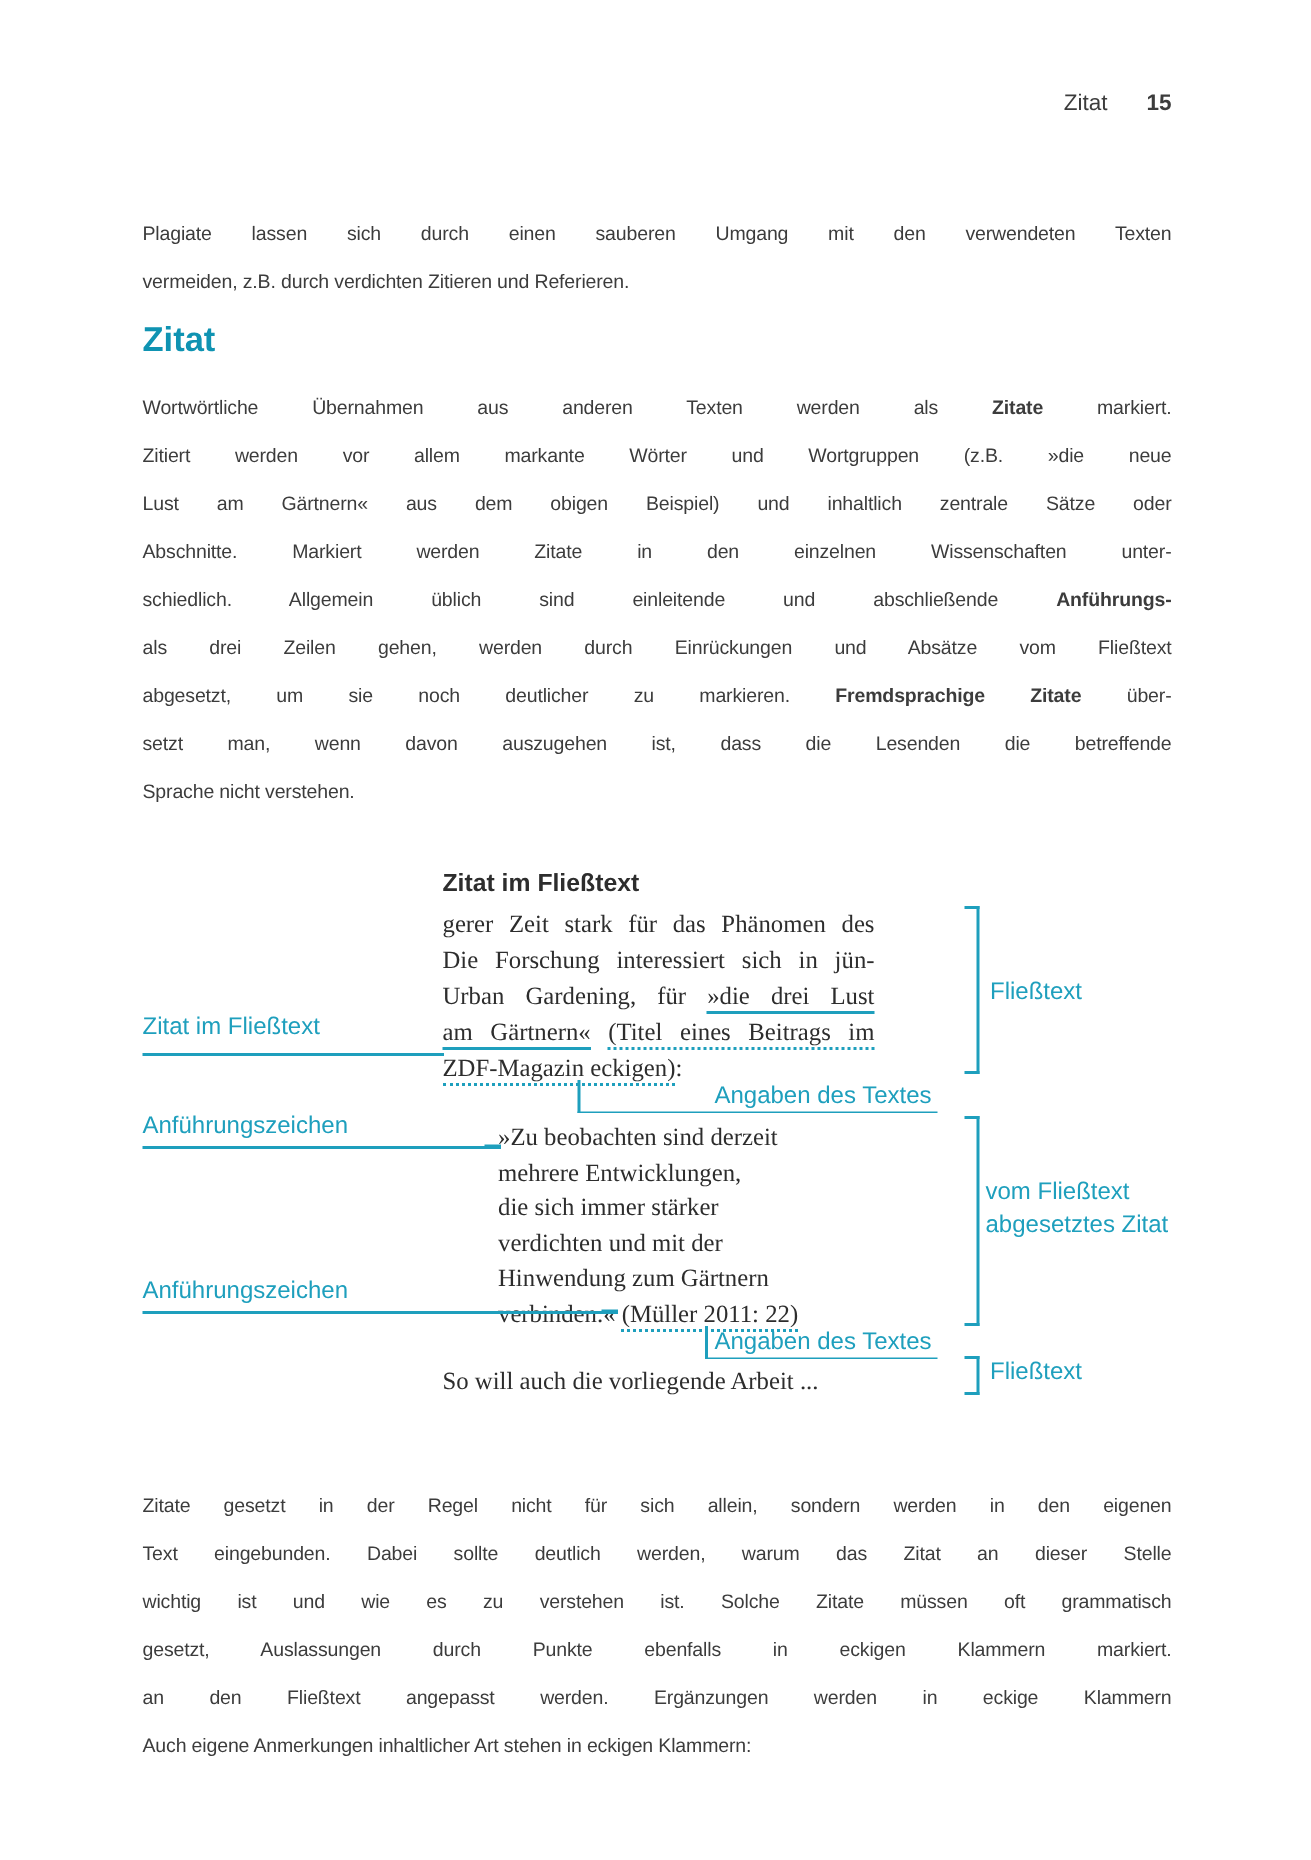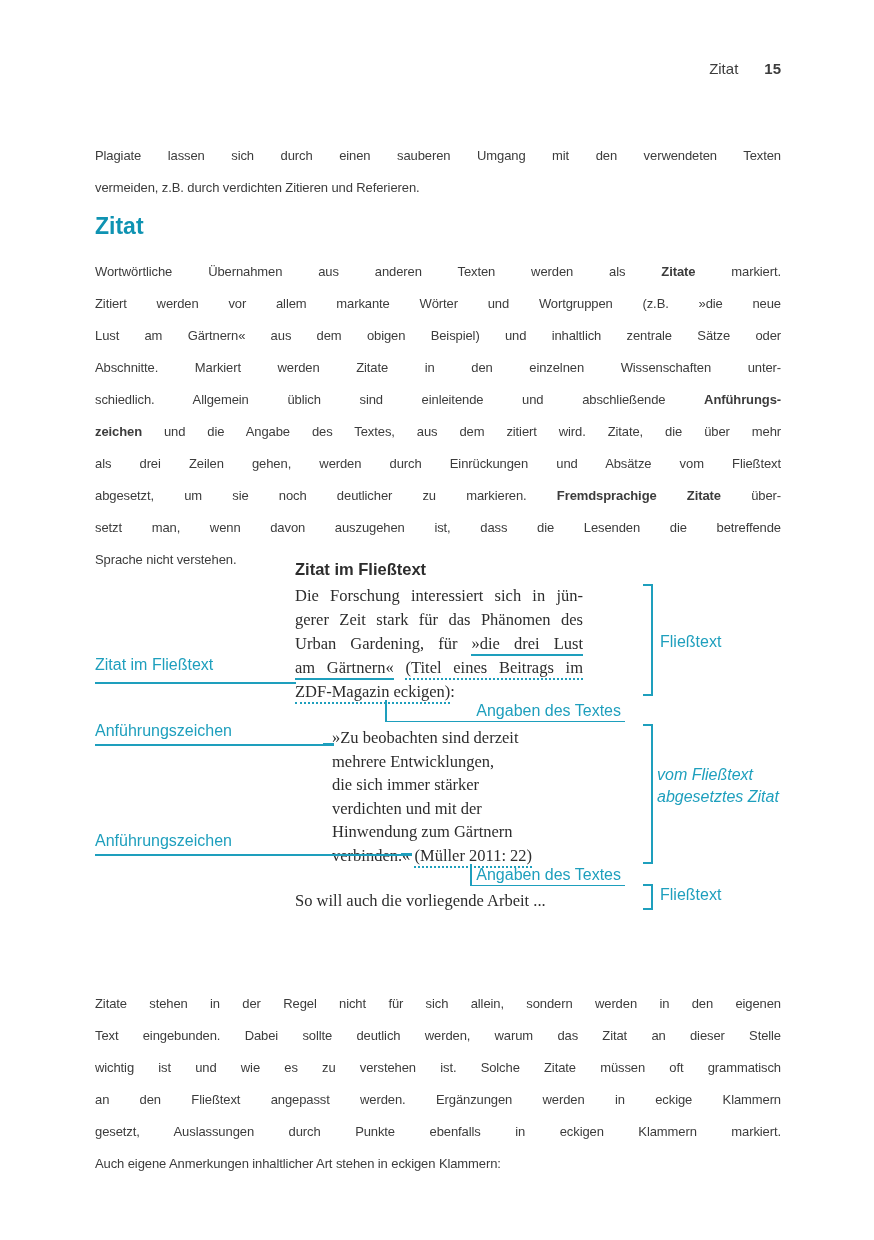--- a/index.html
+++ b/index.html
@@ -25,39 +25,39 @@
   #main-para{top:240px;}
   #main-para .line{line-height:32px;}
   #closing-para{top:972px;}
   #closing-para .line{line-height:32px;}
   .line.just{text-align:justify;text-align-last:justify;}
   .bseg{font-weight:700;}
 
   .section-heading{position:absolute;left:95px;top:197px;font-size:23px;font-weight:700;color:var(--heading);}
 
   
-  .figure{position:absolute;left:0;top:536px;width:874px;height:380px;}
+  .figure{position:absolute;left:0;top:556px;width:874px;height:380px;}
   .fig-title{position:absolute;left:295px;top:8px;font-size:16.5px;font-weight:700;color:var(--serif-ink);}
   .serifblock{position:absolute;font-family:"Liberation Serif",serif;font-size:16.5px;color:var(--serif-ink);}
   #fliess-block{left:295px;top:32px;width:288px;}
   #fliess-block .line{line-height:24px;}
   #quote-block{left:332px;top:174px;width:300px;}
   #quote-block .line{line-height:23.5px;}
   #closing-line{left:295px;top:338px;width:420px;line-height:22px;}
 
   .u-solid{border-bottom:2px solid var(--teal);padding-bottom:1px;}
   .u-dot{border-bottom:2px dotted var(--teal);padding-bottom:1px;}
 
   
   .note{position:absolute;font-size:16px;color:var(--teal);white-space:nowrap;}
   #lbl-zitat-fliess{left:95px;top:104px;}
   #lbl-anf1{left:95px;top:170px;}
   #lbl-anf2{left:95px;top:280px;}
   #lbl-fliess1{left:660px;top:81px;}
-  #lbl-abgesetzt{left:657px;top:212px;font-style:italic;}
+  #lbl-abgesetzt{left:657px;top:212px;}
   #lbl-abgesetzt .line{line-height:21.5px;}
   #lbl-fliess2{left:660px;top:334px;}
 
   
   .leader{position:absolute;height:1.5px;background:var(--teal);}
   #leader-zitat{left:95px;top:130px;width:201px;}
   #leader-anf1{left:95px;top:192px;width:238px;}
   #leader-anf2{left:95px;top:302px;width:316px;}
   .leader-tick{position:absolute;height:3.5px;width:11px;background:var(--teal);}
   #tick-anf1{left:323px;top:190.5px;}
@@ -91,34 +91,33 @@
     </div>
 
   <h2 class="section-heading">Zitat</h2>
 
   <div class="para" id="main-para">
       <div class="line just"><span>Wortwörtliche Übernahmen aus anderen Texten werden als </span><span class="bseg">Zitate</span><span> markiert.</span></div>
       <div class="line just"><span>Zitiert werden vor allem markante Wörter und Wortgruppen (z.B. »die neue</span></div>
       <div class="line just"><span>Lust am Gärtnern« aus dem obigen Beispiel) und inhaltlich zentrale Sätze oder</span></div>
       <div class="line just"><span>Abschnitte. Markiert werden Zitate in den einzelnen Wissenschaften unter-</span></div>
       <div class="line just"><span>schiedlich. Allgemein üblich sind einleitende und abschließende </span><span class="bseg">Anführungs-</span></div>
-      <div class="line just"><span class="bseg">zeichen</span><span> und die Angabe des Textes, aus dem zitiert wird. Zitate, die über mehr</span></div>
       <div class="line just"><span>als drei Zeilen gehen, werden durch Einrückungen und Absätze vom Fließtext</span></div>
       <div class="line just"><span>abgesetzt, um sie noch deutlicher zu markieren. </span><span class="bseg">Fremdsprachige Zitate</span><span> über-</span></div>
       <div class="line just"><span>setzt man, wenn davon auszugehen ist, dass die Lesenden die betreffende</span></div>
       <div class="line"><span>Sprache nicht verstehen.</span></div>
     </div>
 
   <div class="figure">
 
     <div class="fig-title">Zitat im Fließtext</div>
 
     <div class="serifblock" id="fliess-block">
+        <div class="line just"><span>gerer Zeit stark für das Phänomen des</span></div>
         <div class="line just"><span>Die Forschung interessiert sich in jün-</span></div>
-        <div class="line just"><span>gerer Zeit stark für das Phänomen des</span></div>
         <div class="line just"><span>Urban Gardening, für </span><span class="u-solid">»die drei Lust</span></div>
         <div class="line just"><span class="u-solid">am Gärtnern«</span><span> </span><span class="u-dot">(Titel eines Beitrags im</span></div>
         <div class="line"><span class="u-dot">ZDF-Magazin eckigen)</span><span>:</span></div>
       </div>
 
     <div class="bracket" id="bracket-1"></div>
     <div class="note" id="lbl-fliess1">Fließtext</div>
 
     <div class="note" id="lbl-zitat-fliess">Zitat im Fließtext</div>
     <div class="leader" id="leader-zitat"></div>
@@ -155,21 +154,21 @@
     </div>
 
     <div class="serifblock" id="closing-line">So will auch die vorliegende Arbeit ...</div>
 
     <div class="bracket" id="bracket-3"></div>
     <div class="note" id="lbl-fliess2">Fließtext</div>
 
   </div>
 
   <div class="para" id="closing-para">
-      <div class="line just"><span>Zitate stehen in der Regel nicht für sich allein, sondern werden in den eigenen</span></div>
+      <div class="line just"><span>Zitate gesetzt in der Regel nicht für sich allein, sondern werden in den eigenen</span></div>
       <div class="line just"><span>Text eingebunden. Dabei sollte deutlich werden, warum das Zitat an dieser Stelle</span></div>
       <div class="line just"><span>wichtig ist und wie es zu verstehen ist. Solche Zitate müssen oft grammatisch</span></div>
+      <div class="line just"><span>gesetzt, Auslassungen durch Punkte ebenfalls in eckigen Klammern markiert.</span></div>
       <div class="line just"><span>an den Fließtext angepasst werden. Ergänzungen werden in eckige Klammern</span></div>
-      <div class="line just"><span>gesetzt, Auslassungen durch Punkte ebenfalls in eckigen Klammern markiert.</span></div>
       <div class="line"><span>Auch eigene Anmerkungen inhaltlicher Art stehen in eckigen Klammern:</span></div>
     </div>
 
 </div>
 
 </body></html>

